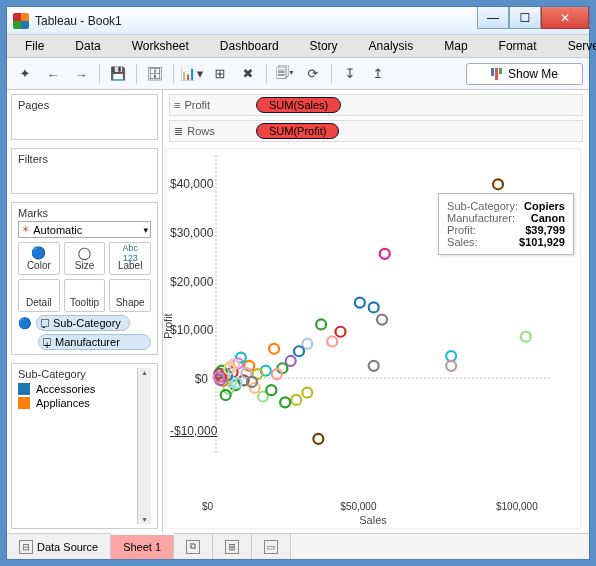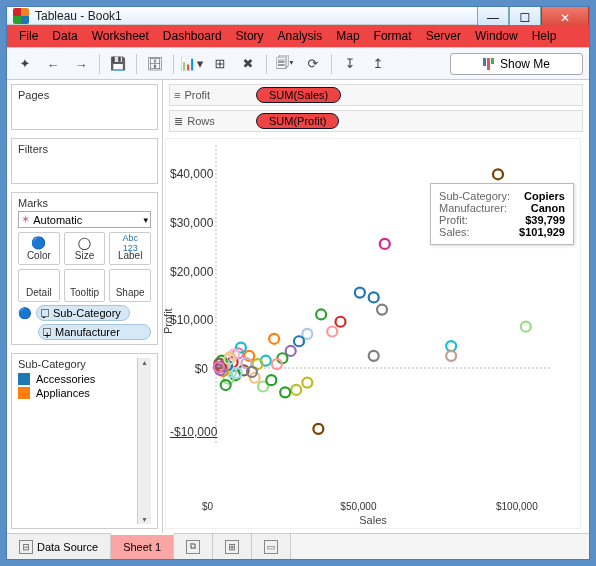--- a/index.html
+++ b/index.html
@@ -1,29 +1,29 @@
 <!DOCTYPE html>
 <html><head>
 <meta charset="utf-8">
 <style>
   * { box-sizing: border-box; margin: 0; padding: 0; font-family: "Segoe UI", Arial, sans-serif; }
   body { background: #5a8fc7; padding: 6px; width: 596px; height: 566px; font-size: 11px; }
   .window { background: #fff; border: 1px solid #4a7cb5; height: 100%; display: flex; flex-direction: column; }
-  .titlebar { display: flex; align-items: center; height: 18px; background: linear-gradient(#fff,#e3efff); border-bottom: 1px solid #ccc; }
+  .titlebar { display: flex; align-items: center; height: 28px; background: linear-gradient(#fff,#e3efff); border-bottom: 1px solid #ccc; }
   .titlebar .icon { width: 16px; height: 16px; margin: 0 6px; background: repeating-conic-gradient(#f58220 0 90deg,#1f77b4 90deg 180deg,#2ca02c 180deg 270deg,#d62728 270deg 360deg); border-radius: 2px; }
   .titlebar .title { flex: 1; font-size: 12px; color: #222; }
   .winbtns { display: flex; height: 100%; }
   .winbtn { width: 32px; height: 22px; margin-top:0; border:1px solid #7aa; border-top:none; display:flex; align-items:center; justify-content:center; font-size:12px; background: linear-gradient(#f0f7ff,#cfe4fa); }
   .winbtn.close { background: linear-gradient(#f07a6b,#d9463a); color:#fff; width: 48px; border-color:#b33; }
-  .menubar { display:flex; gap: 2px; background:#ef4444; border-bottom:1px solid #ccc; padding: 2px 6px; }
+  .menubar { display:flex; gap: 19px; background:#e5e5e5; border-bottom:1px solid #ccc; padding: 2px 12px; }
   .menubar span { padding: 2px 6px; font-size:12px; cursor:default; }
   .toolbar { display:flex; align-items:center; gap:4px; background:#f5f9ff; border-bottom:1px solid #ccc; padding: 3px 6px; height:32px;}
   .tbtn { width:24px; height:22px; display:flex; align-items:center; justify-content:center; color:#444; font-size:13px;}
   .sep { width:1px; height:20px; background:#ccc; margin:0 2px;}
-  .showme { margin-left:auto; background:#fff; border:1px solid #aaa; border-radius:3px; padding:3px 32px; display:flex; align-items:center; gap:6px; font-size:12px;}
+  .showme { margin-left:auto; background:#fff; border:1px solid #aaa; border-radius:3px; padding:3px 24px; display:flex; align-items:center; gap:6px; font-size:12px;}
   .showme .bars { display:flex; gap:1px; }
   .showme .bars i { width:3px; background:#e8a33d;}
   .showme .bars i:nth-child(1){height:8px;background:#4e79a7}
   .showme .bars i:nth-child(2){height:12px;background:#e15759}
   .showme .bars i:nth-child(3){height:6px;background:#59a14f}
   .body { flex:1; display:flex; overflow:hidden;}
   .left { width:156px; border-right:1px solid #ccc; display:flex; flex-direction:column;}
   .card { border:1px solid #ccc; margin:4px; padding:4px 6px; background:#fff;}
   .card .hdr { font-size:11px; color:#333; padding-bottom:2px;}
   .card.tall { height:46px;}
@@ -44,21 +44,21 @@
   .shelf { display:flex; align-items:center; gap:8px; background:#f7f7f7; border:1px solid #ddd; padding:2px 4px;}
   .shelf .lbl { width:74px; font-size:11px; color:#555; display:flex; align-items:center; gap:4px;}
   .gpill { background:#ef4444; border:1px solid #0f172a; border-radius:10px; padding:1px 12px; font-size:11px;}
   .chartwrap { flex:1; position:relative; margin:4px 8px 4px 2px; border:1px solid #eee; background:#fff;}
   .ylab { position:absolute; left:2px; top:50%; transform:rotate(-90deg) translate(0,-50%); transform-origin:left top; font-size:11px; color:#444;}
   .xlab { position:absolute; bottom:2px; left:50%; transform:translateX(-50%); font-size:11px; color:#444;}
   svg.plot { position:absolute; left:46px; top:6px; }
   .ytk { position:absolute; left:4px; font-size:12px; color:#333; text-align:right; width:38px;}
   .xtk { position:absolute; bottom:16px; font-size:10px; color:#333;}
   .tooltip { position:absolute; right:6px; top:44px; background:#fff; border:1px solid #bbb; padding:6px 8px; font-size:11px; color:#666; box-shadow:1px 1px 3px rgba(0,0,0,.15);}
-  .tooltip .r { display:flex; gap:14px;}
+  .tooltip .r { display:flex; gap:6px;}
   .tooltip .r .v { color:#000; font-weight:bold; margin-left:auto;}
   .footer { height:26px; border-top:1px solid #ccc; display:flex; align-items:stretch; background:#f5f5f5;}
   .ftab { padding:4px 12px; font-size:11px; border-right:1px solid #ccc; display:flex; align-items:center; gap:4px; background:#f0f0f0;}
   .ftab.active { background:#fca5a5; border-top:2px solid #fff; margin-top:-1px;}
   .ficon { width:14px;height:14px; border:1px solid #888; font-size:9px; display:flex; align-items:center; justify-content:center; color:#555;}
   circle.pt { fill:none; stroke-width:2.2;}
   .scroll { width:14px; background:#eee; border-left:1px solid #ccc; display:flex; flex-direction:column; align-items:center; justify-content:space-between; font-size:8px; color:#666;}
 </style>
 </head>
 <body>
@@ -256,21 +256,21 @@
             </div>
           <div class="r">
               <span>Profit:</span>
               <span class="v">$39,799</span>
             </div>
           <div class="r">
               <span>Sales:</span>
               <span class="v">$101,929</span>
             </div>
         </div>
-      <div class="ytk" style="top: 286px; text-decoration: underline;">-$10,000</div>
+      <div class="ytk" style="top: 275px; text-decoration: underline;">-$10,000</div>
           <div class="ytk" style="top: 223px;">$0</div>
           <div class="ytk" style="top: 174.333px;">$10,000</div>
           <div class="ytk" style="top: 125.667px;">$20,000</div>
           <div class="ytk" style="top: 77px;">$30,000</div>
           <div class="ytk" style="top: 28.3333px;">$40,000</div>
           <div class="xtk" style="left: 36px;">$0</div>
           <div class="xtk" style="left: 174.333px; margin-top: 32px;">$50,000</div>
           <div class="xtk" style="left: 330px;">$100,000</div>
         </div>
     </div>

